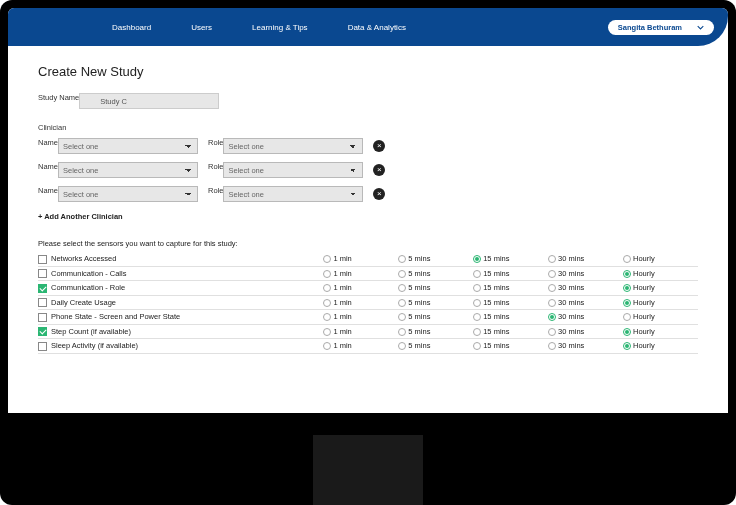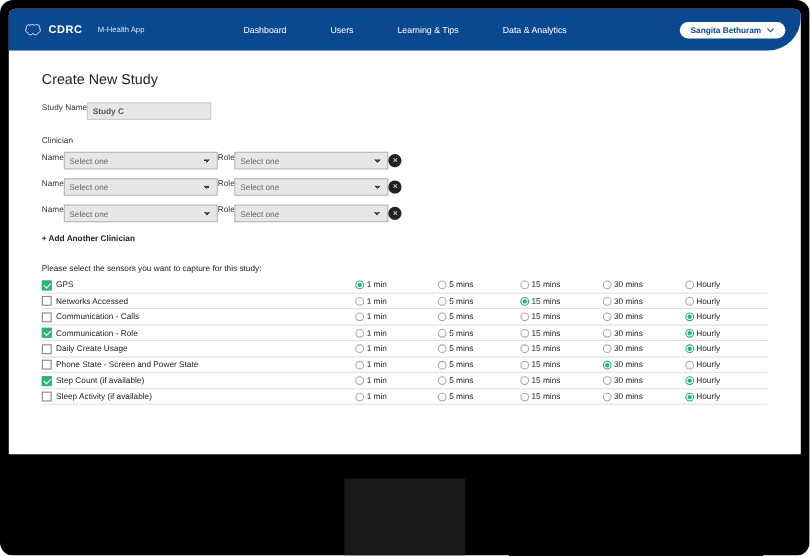--- a/index.html
+++ b/index.html
@@ -7,28 +7,28 @@
   .monitor { position: absolute; inset: 0; background: #000; border-radius: 12px; padding: 8px 8px 0 8px; }
   .screen { background: #fff; border-radius: 6px 6px 0 0; height: 405px; overflow: hidden; position: relative; }
   .stand { position: absolute; left: 50%; transform: translateX(-50%); bottom: 0; width: 110px; height: 70px; background: #1a1a1a; }
   .navbar { background: #0a4890; height: 38px; display: flex; align-items: center; padding: 0 14px; color: #fff; font-size: 9px; border-bottom-right-radius: 30px; }
   .logo-wrap { display: flex; align-items: center; gap: 6px; }
   .brain { width: 16px; height: 14px; }
   .logo-text { font-weight: 600; letter-spacing: 0.5px; font-size: 10px; }
   .sub-app { font-size: 7px; opacity: 0.85; margin-left: 8px; }
   .nav-links { display: flex; gap: 40px; margin-left: 90px; font-size: 8px; }
   .nav-links span { cursor: pointer; }
-  .user-chip { margin-left: auto; background: #fff; color: #0a4890; border-radius: 12px; padding: 3px 10px; font-size: 7.5px; font-weight: 600; display: flex; align-items: center; gap: 5px; cursor: pointer; justify-content: flex-end; }
+  .user-chip { margin-left: auto; background: #fff; color: #0a4890; border-radius: 12px; padding: 3px 10px; font-size: 7.5px; font-weight: 600; display: flex; align-items: center; gap: 15px; cursor: pointer; justify-content: flex-end; }
   .user-chip svg { width: 7px; height: 7px; }
   .content { padding: 18px 30px 0 30px; font-size: 8px; color: #222; }
   h1 { font-size: 13px; font-weight: 400; margin-bottom: 14px; }
   .lbl { font-size: 7.5px; color: #333; margin-bottom: 2px; display: block; }
-  .txt-input { width: 113px; height: 16px; background: #e7e7e7; border: 1px solid #ccc; font-size: 7.5px; padding: 0 4px; color: #555; font-weight: bold; }
+  .txt-input { width: 140px; height: 16px; background: #e7e7e7; border: 1px solid #ccc; font-size: 7.5px; padding: 0 20px; color: #555; }
   .section-gap { margin-top: 14px; }
-  .clin-row { display: flex; align-items: flex-end; margin-bottom: 8px; }
+  .clin-row { display: flex; align-items: flex-end; gap: 10px; margin-bottom: 8px; }
   .field { display: flex; flex-direction: row; }
   .sel { width: 140px; height: 16px; background: #e7e7e7; border: 1px solid #b9b9b9; font-size: 7.5px; padding: 0 4px; color: #666; appearance: none; -webkit-appearance: none; background-image: linear-gradient(45deg, transparent 50%, #333 50%), linear-gradient(135deg, #333 50%, transparent 50%); background-position: calc(100% - 9px) 6px, calc(100% - 6px) 6px; background-size: 3px 3px, 3px 3px; background-repeat: no-repeat; }
   .del-btn { width: 12px; height: 12px; border-radius: 50%; background: #222; color: #fff; display: flex; align-items: center; justify-content: center; font-size: 8px; line-height: 1; cursor: pointer; margin-bottom: 2px; }
   .add-link { font-size: 7.5px; font-weight: 700; margin-top: 10px; cursor: pointer; }
   .sensor-prompt { font-size: 7.5px; margin-top: 18px; margin-bottom: 4px; }
   .sensor-table { width: 100%; border-collapse: collapse; }
   .sensor-table tr { border-bottom: 1px solid #e0e0e0; }
   .sensor-table td { padding: 2px 0; font-size: 7.5px; vertical-align: middle; }
   .sensor-name { width: 160px; }
   .chk { width: 9px; height: 9px; border: 1px solid #888; display: inline-block; vertical-align: middle; margin-right: 4px; position: relative; }
@@ -40,27 +40,20 @@
   .rad.on::after { content: ""; position: absolute; inset: 1px; background: #2bb673; border-radius: 50%; }
   .fade { position: absolute; left: 8px; right: 8px; bottom: 0; height: 18px; background: linear-gradient(to bottom, rgba(255,255,255,0), #fff); pointer-events: none; }
 </style>
 </head>
 <body>
 
 <div class="monitor">
   <div class="screen">
 
     <div class="navbar">
-      <div class="logo-wrap">
-        <svg class="brain" viewBox="0 0 24 20">
-            <path fill="none" stroke="#fff" stroke-width="1.2" d="M7 3c-2 0-4 1-4 4 0 1-1 2-1 4s2 3 3 3c0 2 2 3 4 3 1 0 2-1 3-2 1 1 2 2 3 2 2 0 4-1 4-3 1 0 3-1 3-3s-1-3-1-4c0-3-2-4-4-4-1 0-2 0-3 1V4c-1-1-2-1-3-1-1 0-3 0-4 2"></path>
-          </svg>
-        <span class="logo-text">CDRC</span>
-        <span class="sub-app">M-Health App</span>
-      </div>
       <div class="nav-links">
         <span>Dashboard</span>
         <span>Users</span>
         <span>Learning &amp; Tips</span>
         <span>Data &amp; Analytics</span>
       </div>
       <div class="user-chip">
         <span>Sangita Bethuram</span>
         <svg viewBox="0 0 10 10">
             <path d="M1 3l4 4 4-4" fill="none" stroke="#0a4890" stroke-width="1.5"></path>
@@ -119,28 +112,20 @@
               </div>
             </div>
           </div>
         <div class="add-link">+ Add Another Clinician</div>
       </div>
 
       <div class="sensor-prompt">Please select the sensors you want to capture for this study:</div>
       <table class="sensor-table">
         <tbody id="sensor-body">
             <tr>
-              <td class="sensor-name"><span class="chk on"></span><span>GPS</span></td>
-              <td class="radcell"><span class="rad on"></span><span>1 min</span></td>
-              <td class="radcell"><span class="rad"></span><span>5 mins</span></td>
-              <td class="radcell"><span class="rad"></span><span>15 mins</span></td>
-              <td class="radcell"><span class="rad"></span><span>30 mins</span></td>
-              <td class="radcell"><span class="rad"></span><span>Hourly</span></td>
-            </tr>
-            <tr>
               <td class="sensor-name"><span class="chk"></span><span>Networks Accessed</span></td>
               <td class="radcell"><span class="rad"></span><span>1 min</span></td>
               <td class="radcell"><span class="rad"></span><span>5 mins</span></td>
               <td class="radcell"><span class="rad on"></span><span>15 mins</span></td>
               <td class="radcell"><span class="rad"></span><span>30 mins</span></td>
               <td class="radcell"><span class="rad"></span><span>Hourly</span></td>
             </tr>
             <tr>
               <td class="sensor-name"><span class="chk"></span><span>Communication - Calls</span></td>
               <td class="radcell"><span class="rad"></span><span>1 min</span></td>

